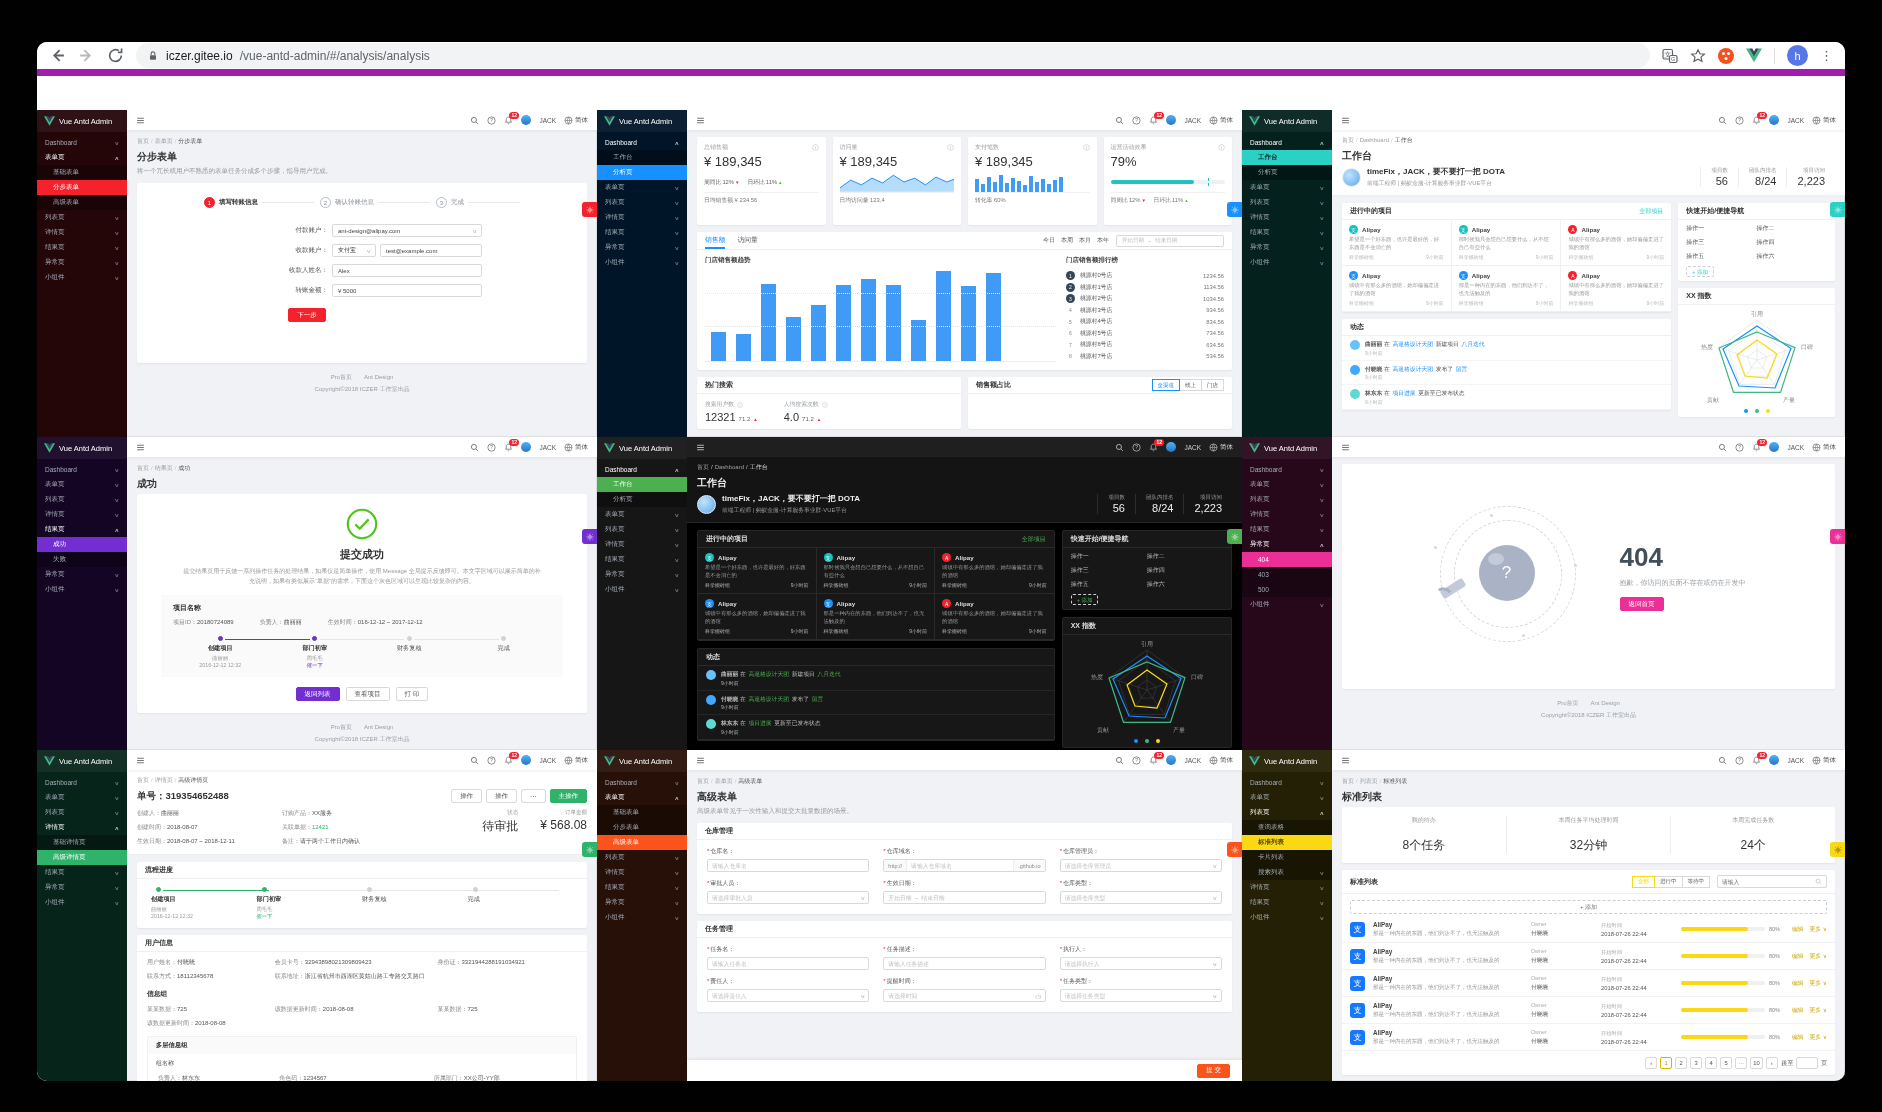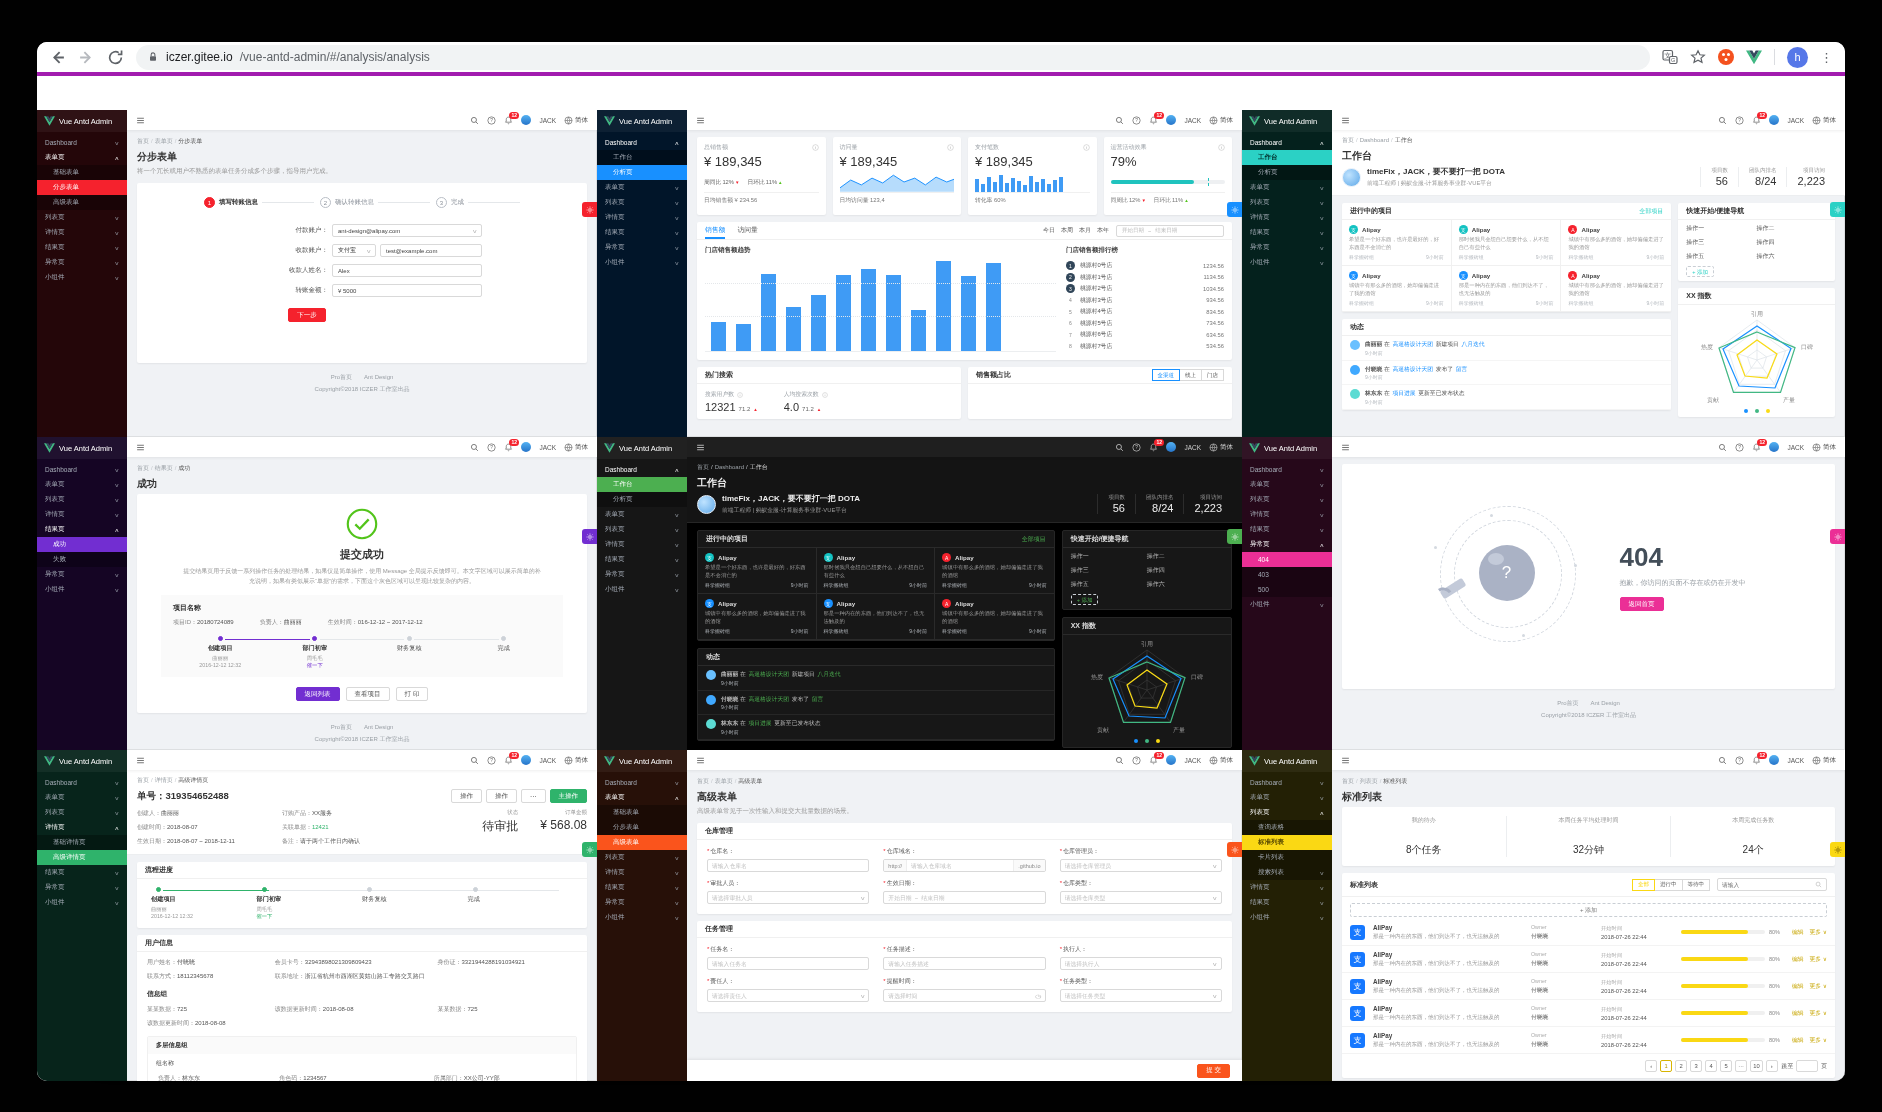--- a/index.html
+++ b/index.html
@@ -8,21 +8,21 @@
 .window{position:absolute;left:37px;top:42px;width:1808px;height:1039px;border-radius:10px;overflow:hidden;background:#fff;box-shadow:0 20px 70px rgba(0,0,0,.75)}
 
 .tabstrip{height:34px;background:#dee1e6;position:relative}
 .lights{position:absolute;left:16px;top:11px;display:flex;gap:8px}
 .light{width:12px;height:12px;border-radius:50%}
 .l-close{background:#ff605c}.l-min{background:#ffbd44}.l-max{background:#28c840}
 .tab{position:absolute;left:160px;top:6px;width:200px;height:28px;background:#fff;border-radius:8px 8px 0 0;display:flex;align-items:center;gap:7px;padding:0 10px;font-size:11.5px;color:#3c4043}
 .tab .ttl{flex:1;white-space:nowrap;overflow:hidden}
 .tabx{color:#5f6368;font-size:11px}
 .newtab{position:absolute;left:372px;top:10px;width:20px;height:20px;display:flex;align-items:center;justify-content:center;color:#5f6368}
-.toolbar{height:34px;background:#fff;border-bottom:4px solid #a21caf;display:flex;align-items:center;gap:12px;padding:0 12px}
+.toolbar{height:34px;background:#fff;border-bottom:7px solid #a21caf;display:flex;align-items:center;gap:12px;padding:0 12px}
 .nav-ic{width:17px;height:17px;color:#5f6368}
 .nav-ic.dis{color:#b6b9be}
 .omni{flex:1;height:25px;background:#f1f3f4;border-radius:13px;display:flex;align-items:center;gap:7px;padding:0 11px;font-size:12px;color:#202124}
 .omni .path{color:#5f6368}
 .chromeright{display:flex;align-items:center;gap:12px}
 .chrome-ic{width:16px;height:16px;color:#5f6368}
 .ext-orange{width:16px;height:16px;border-radius:50%;background:#f4511e;position:relative}
 .ext-orange::after{content:"";position:absolute;left:4px;top:4px;width:3px;height:3px;border-radius:50%;background:#fff;box-shadow:5px 0 0 #fff,2.5px 5px 0 #fff}
 .sep{width:1px;height:16px;background:#dadce0}
 .avatar-h{width:21px;height:21px;border-radius:50%;background:#5677e8;color:#fff;font-size:11px;display:flex;align-items:center;justify-content:center}
@@ -97,21 +97,21 @@
 .frow{display:flex;align-items:center;justify-content:center;margin-bottom:7px;gap:4px}
 .frow label{width:86px;text-align:right;font-size:6.5px;color:#555}
 .valbox,.selbox{height:13px;border:1px solid #d9d9d9;border-radius:2px;background:#fff;display:flex;align-items:center;padding:0 5px;font-size:6px;color:#444;width:150px}
 .selbox{position:relative}
 .selbox::after{content:"∨";position:absolute;right:4px;font-size:5px;color:#bbb;transform:scaleX(1.5)}
 .selbox.sm{width:44px}
 .valbox.mid{width:102px}
 .sf-submit{display:flex;justify-content:center;margin-top:11px;padding-right:110px}
 
 .cards4{display:flex;gap:7px;margin-bottom:7px}
-.sc{flex:1;padding:6px 7px 0;height:78px;position:relative;overflow:hidden}
+.sc{flex:1;padding:6px 7px 0;height:88px;position:relative;overflow:hidden}
 .sc-t{display:flex;align-items:center;justify-content:space-between;color:#9aa0a6;font-size:6px}
 .sc-v{font-size:13px;color:#333;margin:2px 0 3px;font-weight:normal}
 .sc-m{height:20px;display:flex;align-items:center;gap:8px;font-size:5.8px;color:#666}
 .tr b{font-weight:normal;margin:0 1px}
 .tr .dn{color:#f5222d;font-style:normal;font-size:4.5px}
 .tr .up{color:#52c41a;font-style:normal;font-size:4.5px}
 .sc-f{border-top:1px solid #f0f0f0;font-size:5.8px;color:#777;padding:3px 0}
 .minibars{height:20px;display:flex;align-items:flex-end;gap:2px}
 .minibars span{width:4px;background:#3f9bf5}
 .prog{height:20px;display:flex;align-items:center}
@@ -274,21 +274,21 @@
 .sfx{border-right:none;border-left:1px solid #eee}
 .pfx:empty,.sfx:empty{display:none}
 .fcar{font-size:5px;color:#bbb;padding:0 4px;transform:scaleX(1.5)}
 .fcar:empty{display:none}
 .subbar{position:absolute;left:0;right:0;bottom:0;height:21px;background:#fff;box-shadow:0 -1px 3px rgba(0,0,0,.08);display:flex;align-items:center;justify-content:flex-end;padding:0 12px}
 
 .statcard{display:flex;padding:9px 0;margin-bottom:7px}
 .stx{flex:1;text-align:center;border-right:1px solid #eceef0}
 .stx:last-child{border-right:none}
 .stx .k{font-size:6px;color:#999}
-.stx .v{font-size:10px;color:#333;margin-top:18px}
+.stx .v{font-size:12px;color:#333;margin-top:12px}
 .listhead{display:flex;align-items:center;padding:5px 8px;border-bottom:1px solid #f0f0f0}
 .listhead .t{font-size:7px;font-weight:bold;color:#333}
 .lh-r{margin-left:auto;display:flex;align-items:center;gap:7px}
 .srch{width:110px;height:13px;border:1px solid #d9d9d9;border-radius:2px;display:flex;align-items:center;padding:0 4px;gap:3px}
 .srch input{border:none;outline:none;flex:1;min-width:0;font-size:5.8px;font-family:inherit}
 .addbtn{margin:6px 8px 2px;border:1px dashed #c9ced4;border-radius:2px;height:14px;display:flex;align-items:center;justify-content:center;font-size:6px;color:#777;cursor:pointer}
 .lrow{display:flex;align-items:center;padding:4.5px 8px;border-bottom:1px solid #f3f3f3;gap:8px}
 .alogo{width:15px;height:15px;border-radius:3px;background:#1678ff;color:#fff;font-size:8px;display:flex;align-items:center;justify-content:center;flex:none}
 .lmain{width:150px;min-width:0}
 .lmain b{font-size:6.3px;color:#444}

